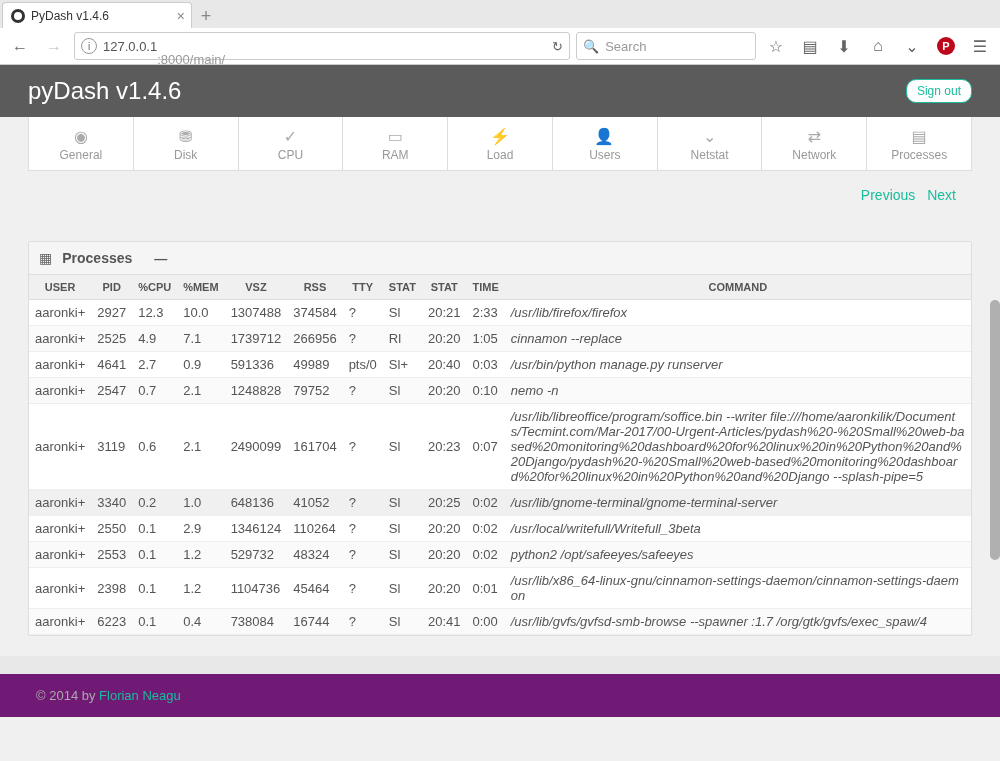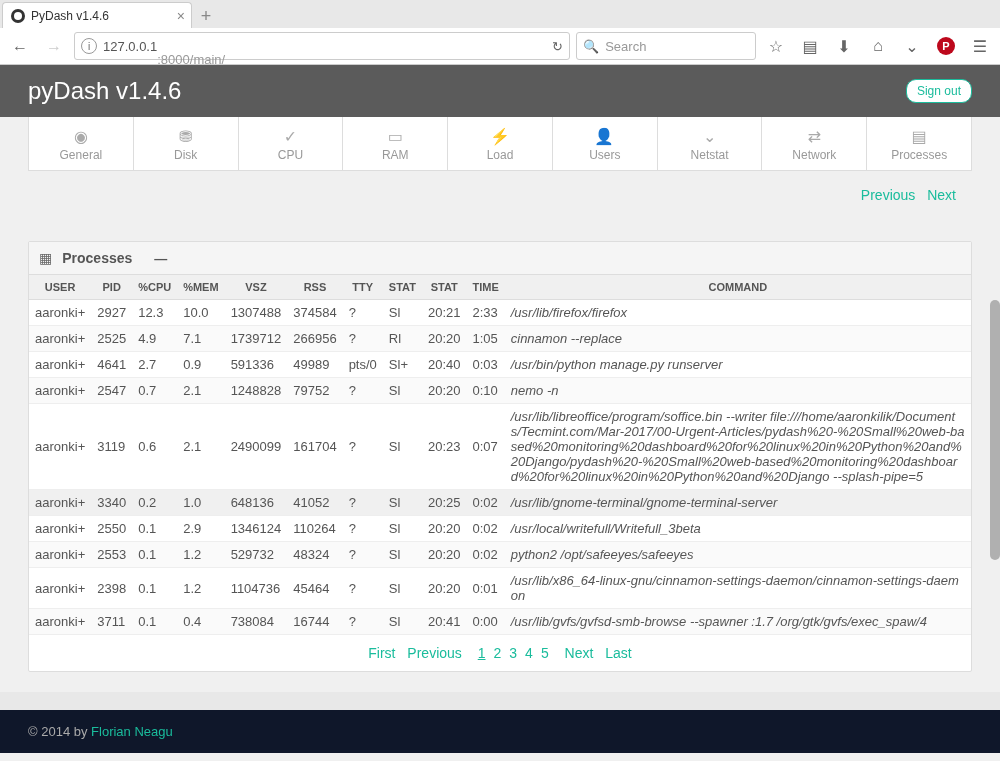--- a/index.html
+++ b/index.html
@@ -51,21 +51,21 @@
 tr:nth-child(even) td { background:#fafafa; }
 tr.hl td { background:#f0f0f0; }
 td.cmd { word-break: break-all; font-style: italic; }
 
 .pager { text-align:center; padding:10px; color:#1abc9c; font-size:14px; }
 .pager span { margin: 0 4px; cursor:pointer; }
 .pager .cur { text-decoration: underline; }
 
 
 .footer-wrap { background:#e8e8e8; height:18px; }
-.footer { background:#0f172a; color:#aaa; padding:14px 28px; font-size:13px; }
+.footer { background:#701a75; color:#aaa; padding:14px 36px; font-size:13px; }
 .footer a { color:#1abc9c; text-decoration:none; }
 
 
 .scroll-hint { position:fixed; right:0; top:300px; width:10px; height:260px; background:#b0b0b0; border-radius:5px; }
 </style>
 </head>
 <body>
 
 <div class="browser-chrome">
   <div class="tab-strip">
@@ -259,40 +259,33 @@
           <td>1104736</td>
           <td>45464</td>
           <td>?</td>
           <td>Sl</td>
           <td>20:20</td>
           <td>0:01</td>
           <td class="cmd">/usr/lib/x86_64-linux-gnu/cinnamon-settings-daemon/cinnamon-settings-daemon</td>
         </tr>
         <tr>
           <td>aaronki+</td>
-          <td>3711</td>
+          <td>6223</td>
           <td>0.1</td>
           <td>0.4</td>
           <td>738084</td>
           <td>16744</td>
           <td>?</td>
           <td>Sl</td>
           <td>20:41</td>
           <td>0:00</td>
           <td class="cmd">/usr/lib/gvfs/gvfsd-smb-browse --spawner :1.7 /org/gtk/gvfs/exec_spaw/4</td>
         </tr>
       </tbody>
   </table>
-  <div class="pager">
-    <span>First</span>
-    <span>Previous</span>
-    <span id="pager-pages"><span class="cur">1</span><span>2</span><span>3</span><span>4</span><span>5</span></span>
-    <span>Next</span>
-    <span>Last</span>
-  </div>
 </div>
 
 <div class="footer-wrap"></div>
 <div class="footer">
   <span>© 2014 by </span><a>Florian Neagu</a>
 </div>
 
 <div class="scroll-hint"></div>
 
 </body></html>

